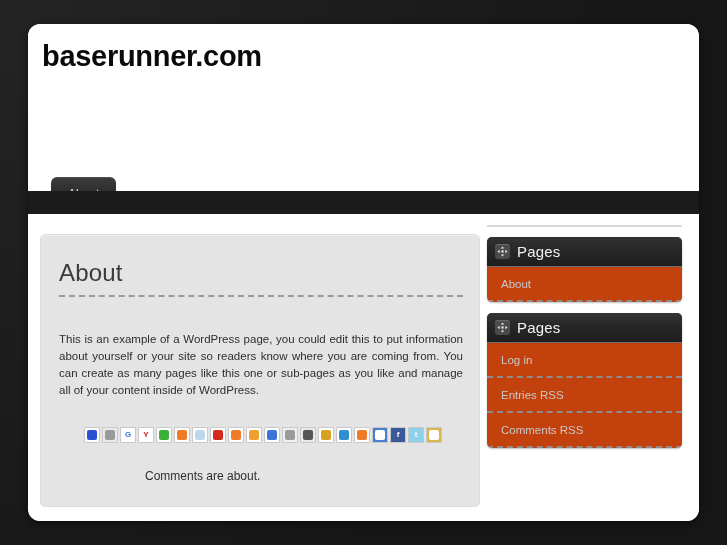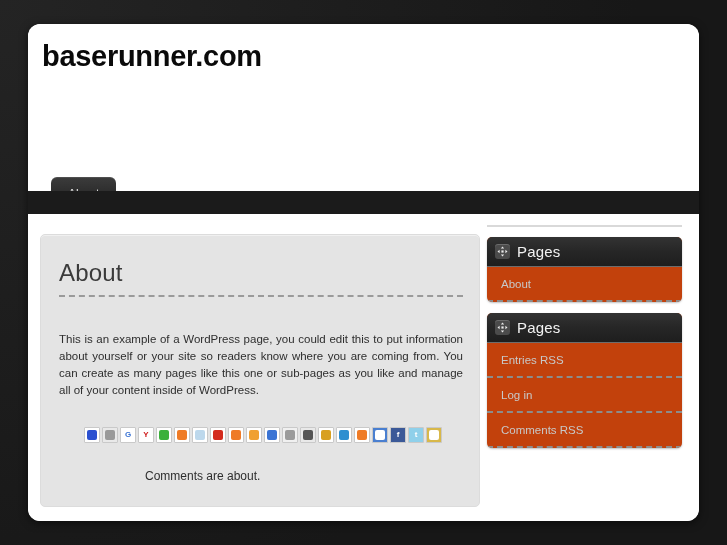--- a/index.html
+++ b/index.html
@@ -260,22 +260,22 @@
             <div class="widget-head">
               <span class="move-icon">
                 <svg width="11" height="11" viewBox="0 0 11 11">
                   <path d="M5.5 0.5 L7.2 2.6 H3.8 Z M5.5 10.5 L3.8 8.4 H7.2 Z M0.5 5.5 L2.6 3.8 V7.2 Z M10.5 5.5 L8.4 7.2 V3.8 Z" fill="#ececec"></path>
                   <rect x="4.4" y="4.4" width="2.2" height="2.2" fill="#ececec"></rect>
                 </svg>
               </span>
               <span class="widget-title">Pages</span>
             </div>
             <div class="widget-body">
+              <div class="widget-item">Log in</div>
               <div class="widget-item">Entries RSS</div>
-              <div class="widget-item">Log in</div>
               <div class="widget-item">Comments RSS</div>
             </div>
           </div>
         </div>
     </div>
 
   </div>
 </div>
 
 </body></html>

